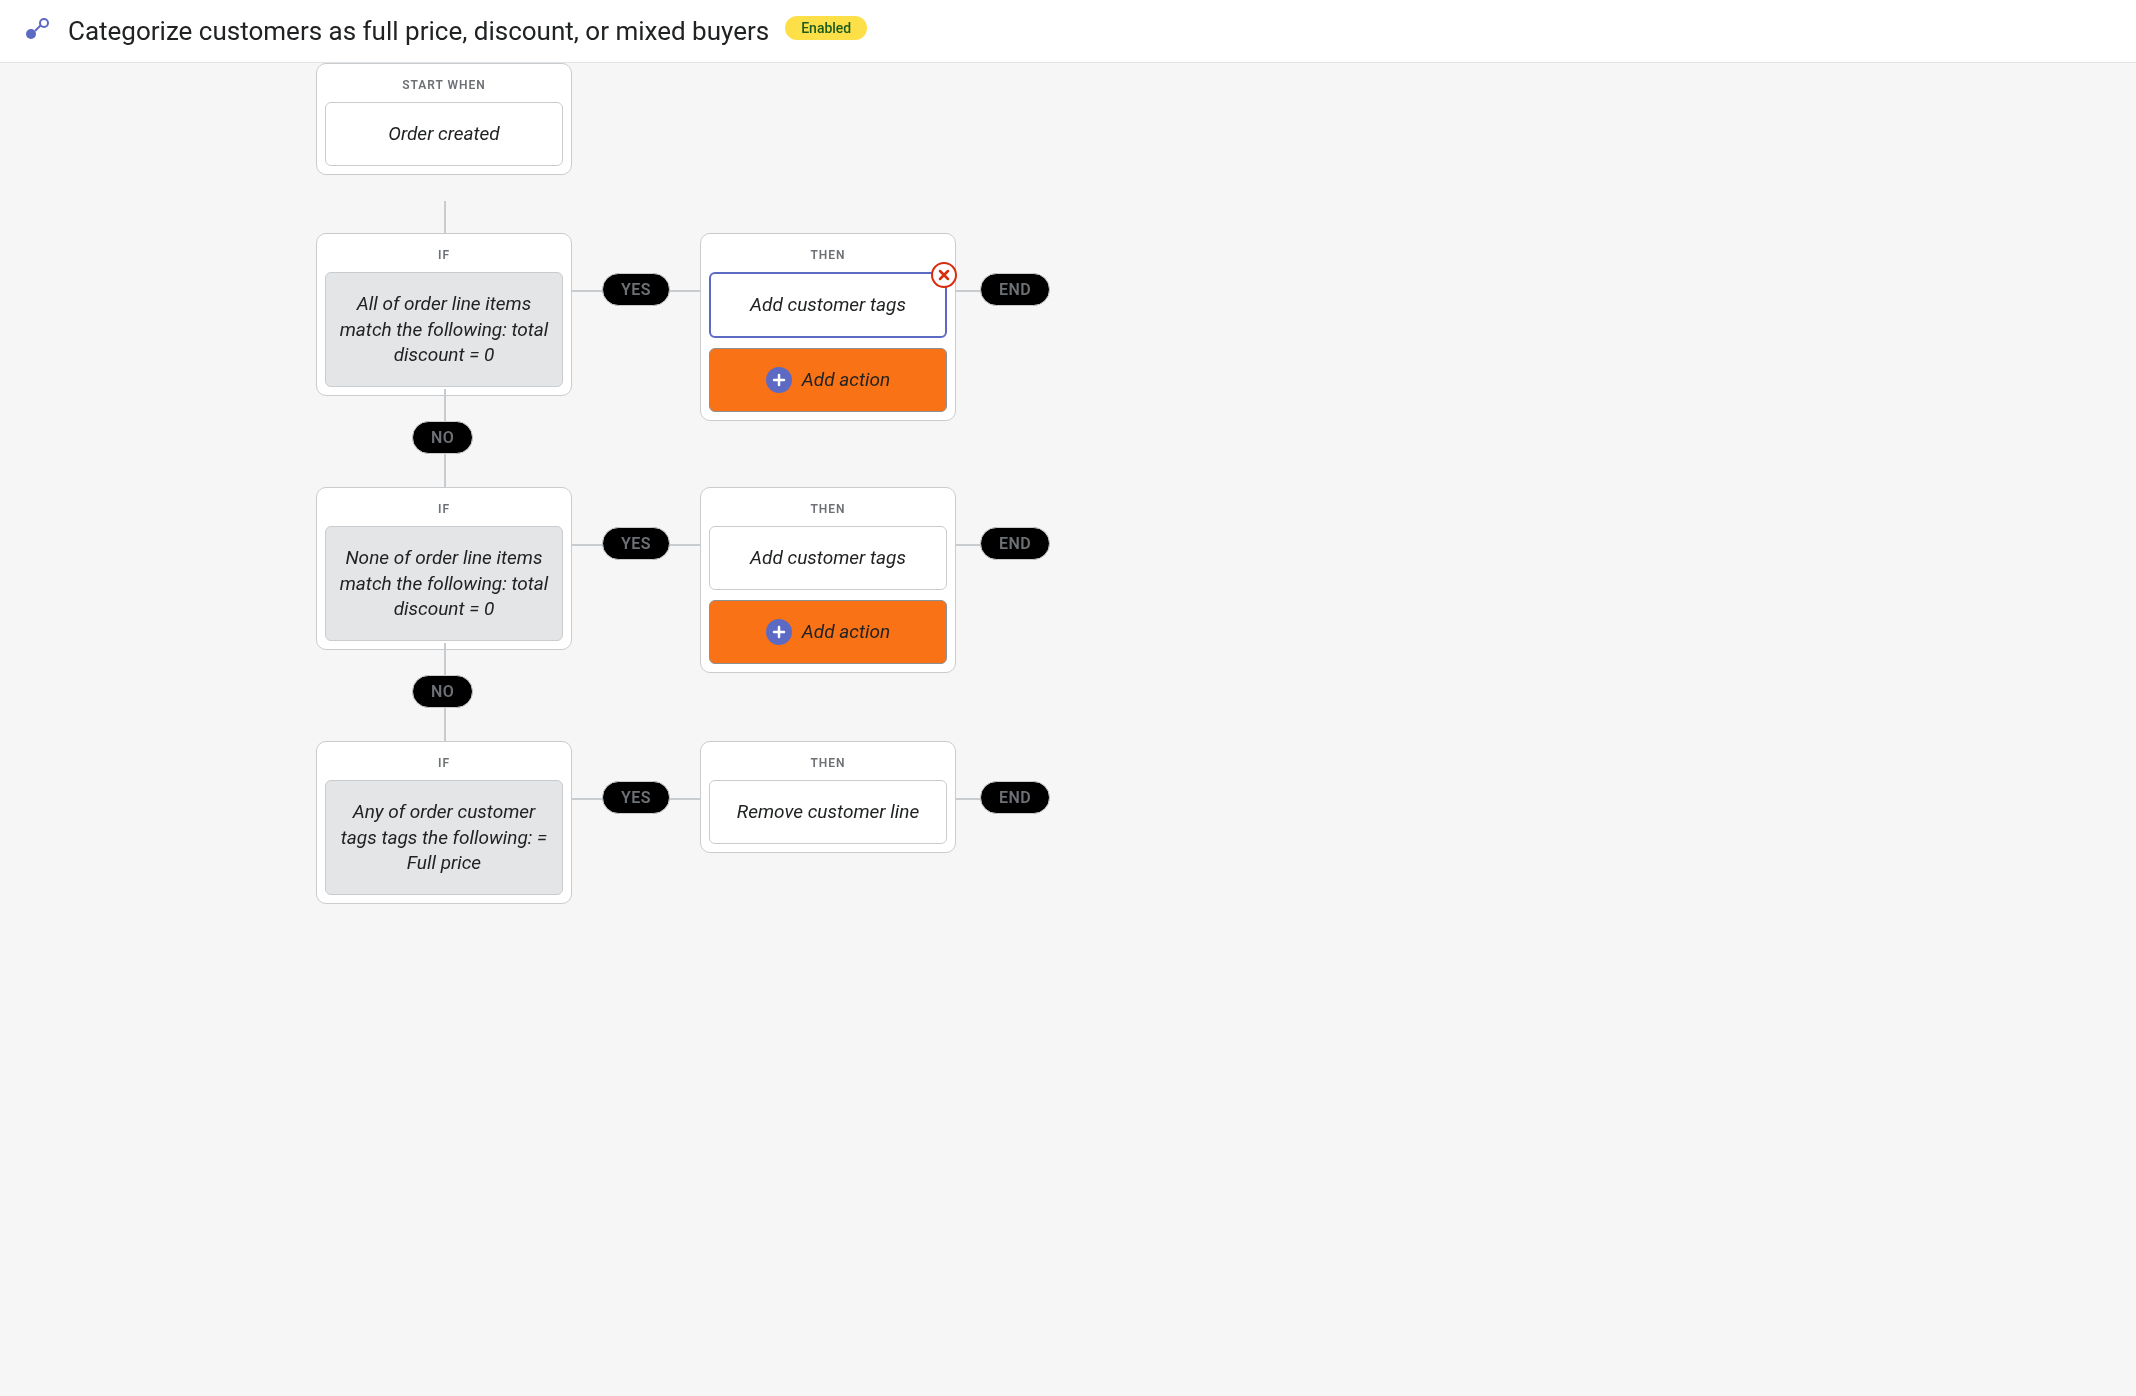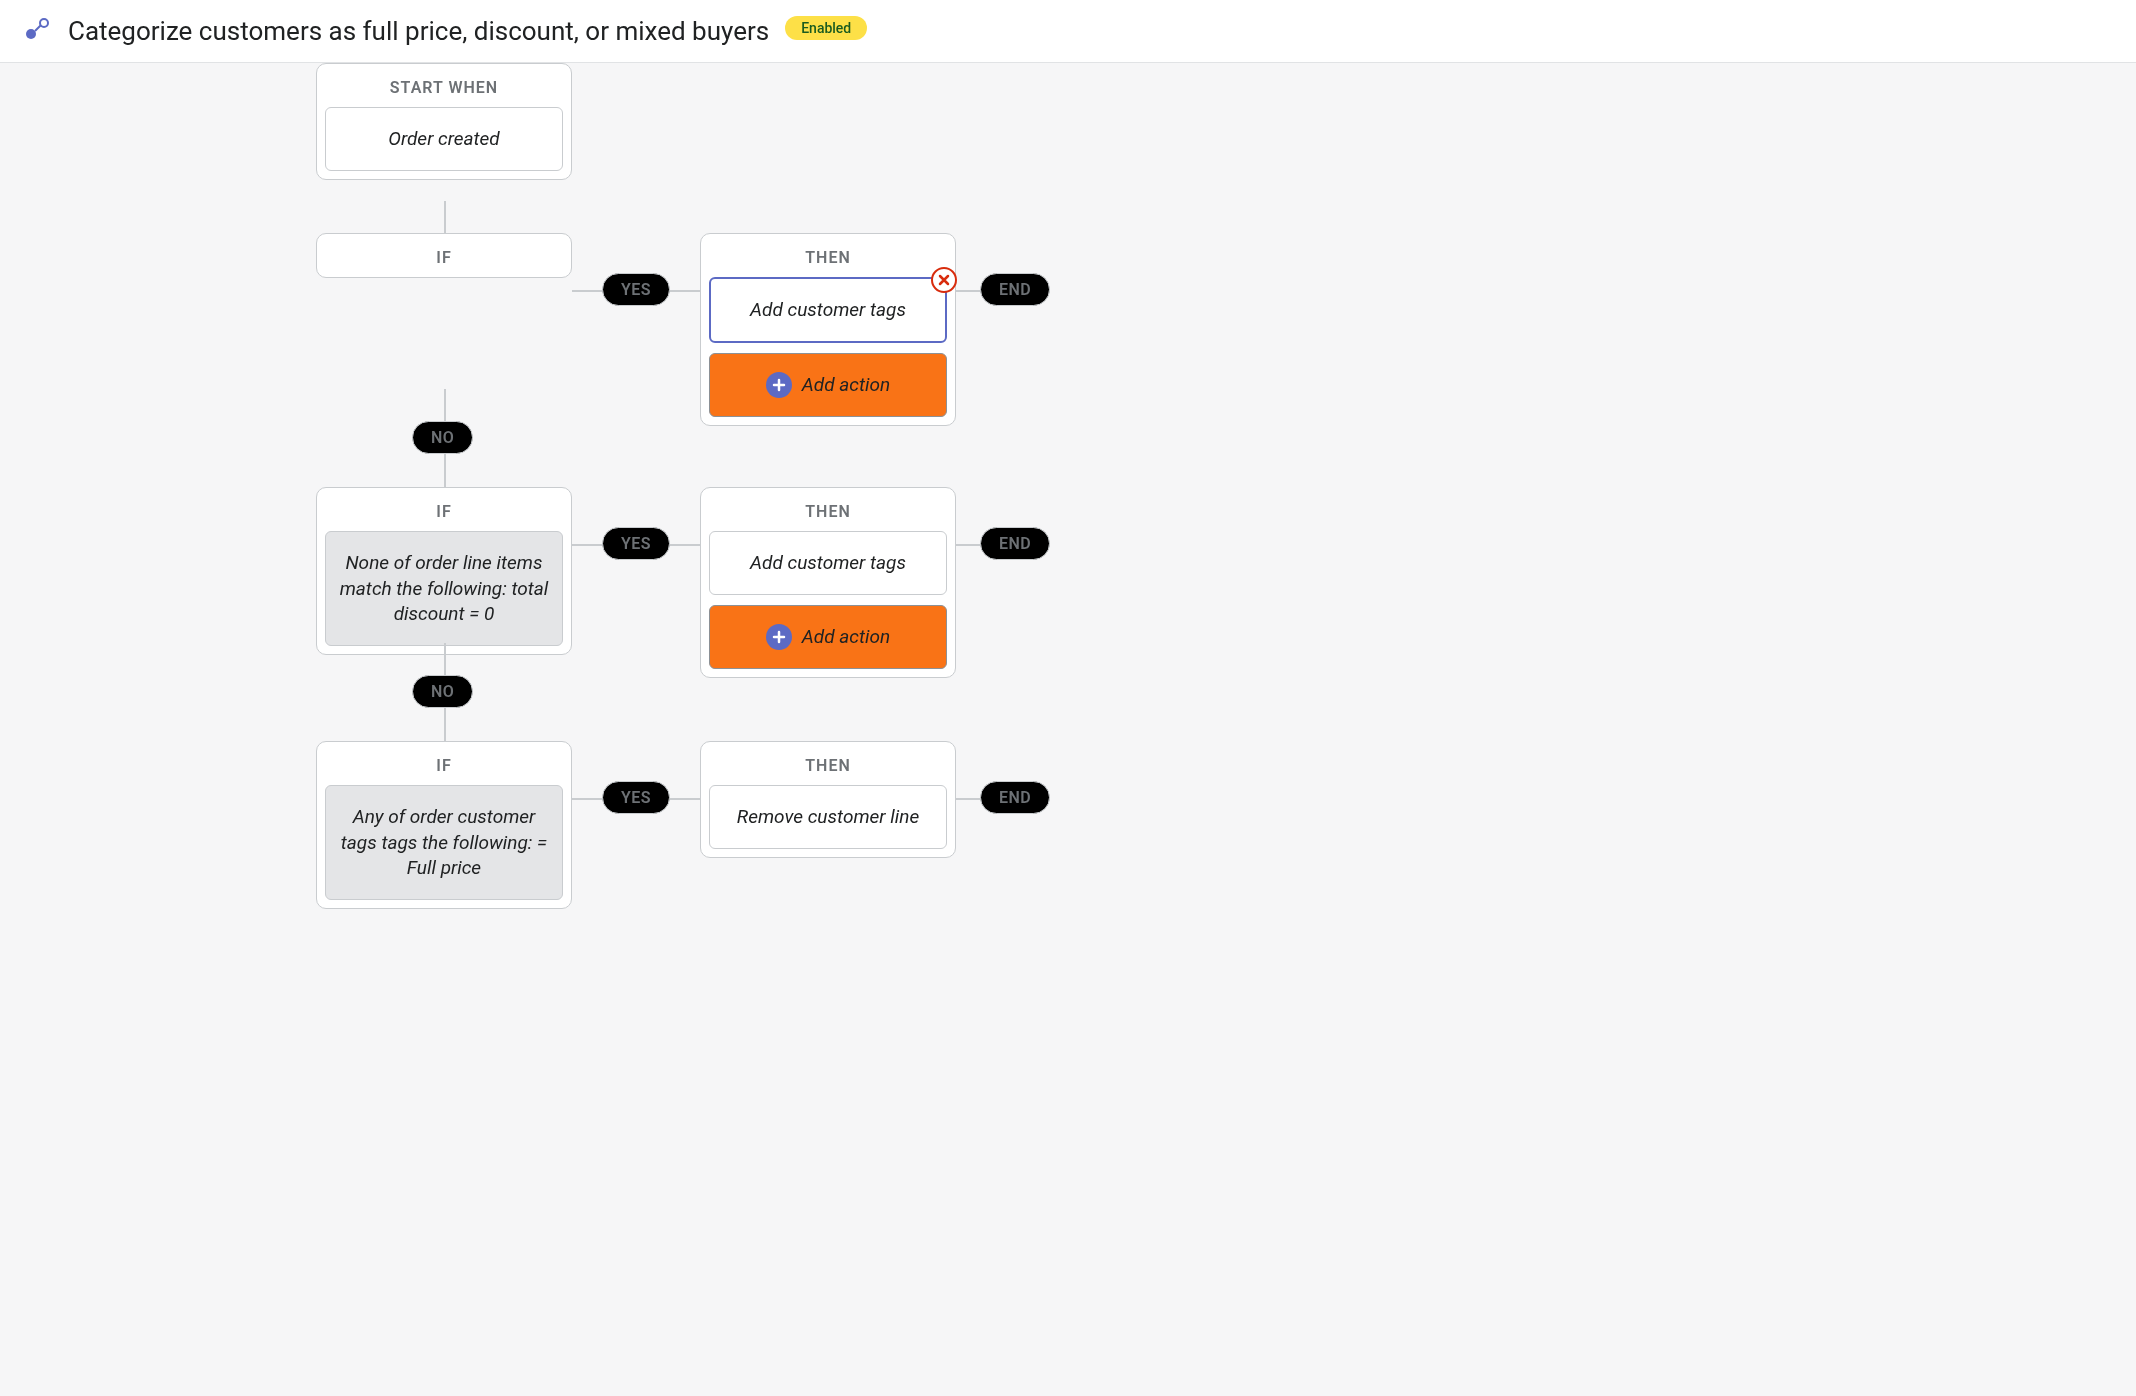--- a/index.html
+++ b/index.html
@@ -42,21 +42,21 @@
   }
   .node {
     position: absolute;
     background: #ffffff;
     border: 1px solid #c9cccf;
     border-radius: 10px;
     overflow: visible;
   }
   .node-header {
     text-align: center;
-    font-size: 16px;
+    font-size: 12px;
     font-weight: 600;
     letter-spacing: 1px;
     color: #6d7175;
     padding: 14px 12px 10px 12px;
   }
   .node-body {
     padding: 0 8px 8px 8px;
   }
   .inner-box {
     background: #ffffff;
@@ -151,20 +151,23 @@
     <div class="node-header">START WHEN</div>
     <div class="node-body">
       <div class="inner-box">Order created</div>
     </div>
   </div>
 
   <div class="connector v" style="left:444px; top:138px; height:32px;"></div>
 
   <div class="node" style="left:316px; top:170px; width:256px;">
     <div class="node-header">IF</div>
+    <div class="node-body">
+      <div class="inner-box gray">All of order line items match the following:  total discount = 0</div>
+    </div>
   </div>
 
   <div class="connector h" style="left:572px; top:227px; height:2px; width:128px;"></div>
   <div class="pill" style="left:602px; top:210px;">YES</div>
 
   <div class="node" style="left:700px; top:170px; width:256px;">
     <div class="node-header">THEN</div>
     <div class="node-body">
       <div class="inner-box selected">
         <span>Add customer tags</span>

